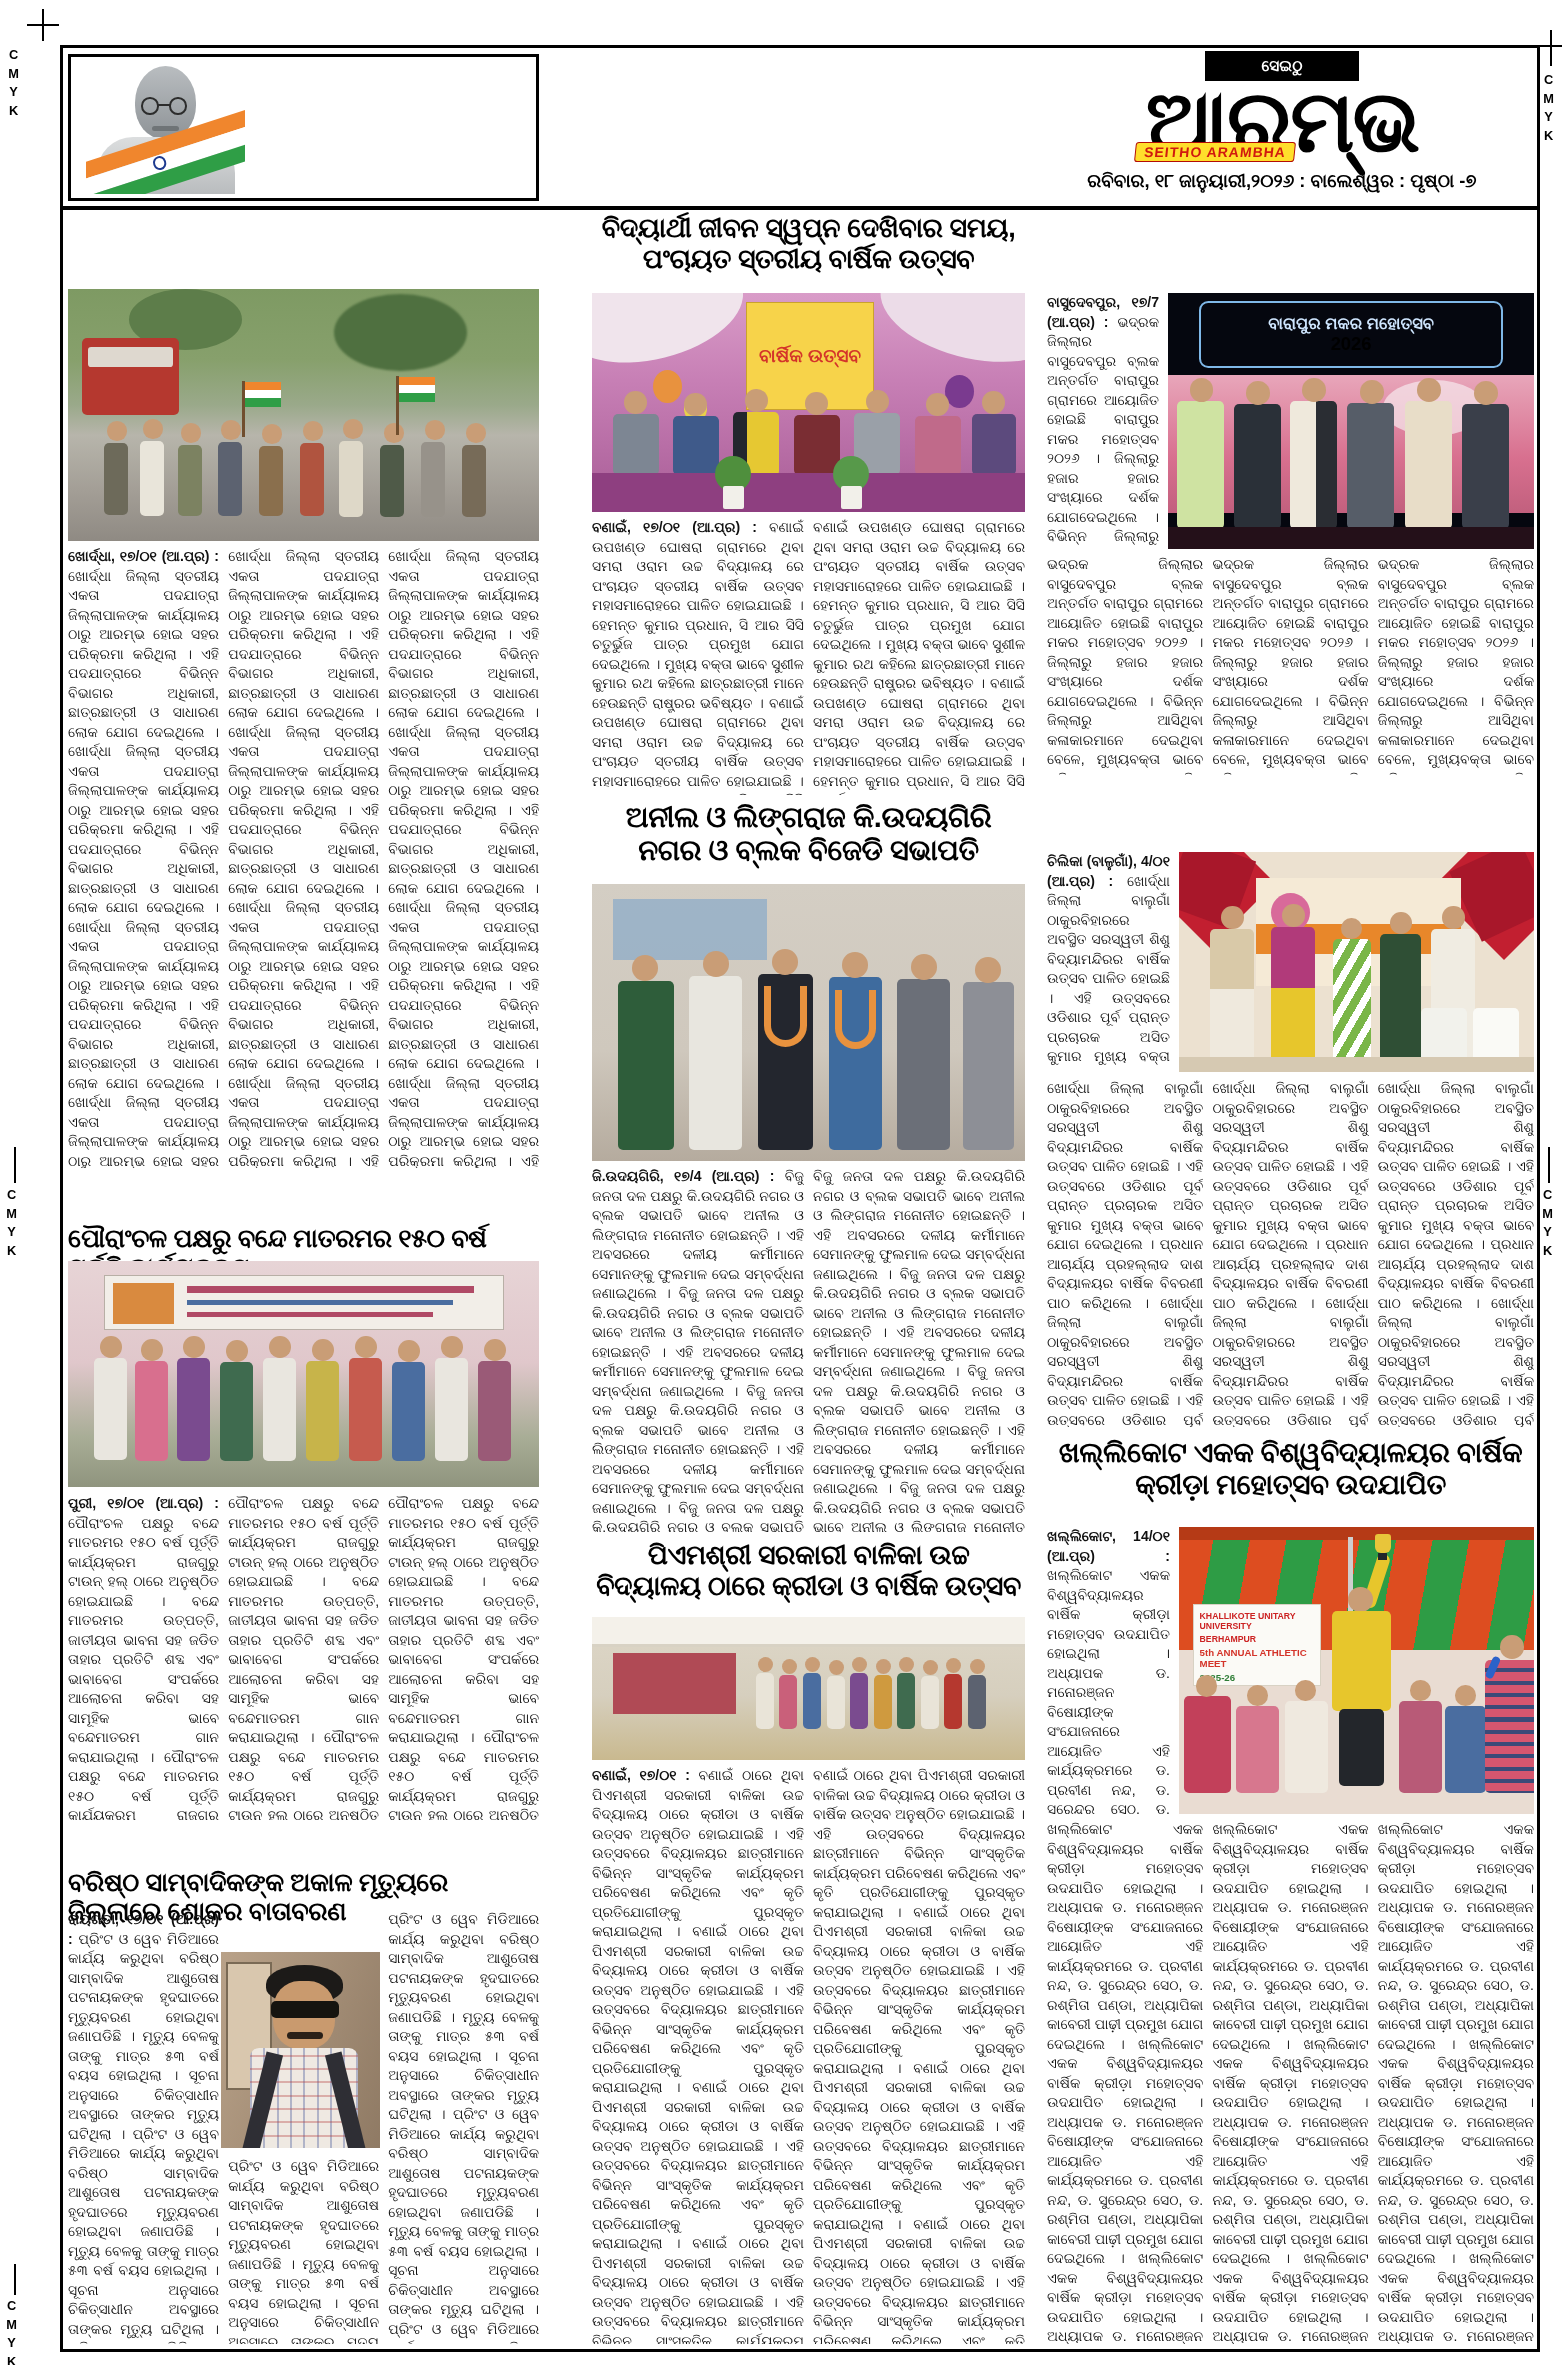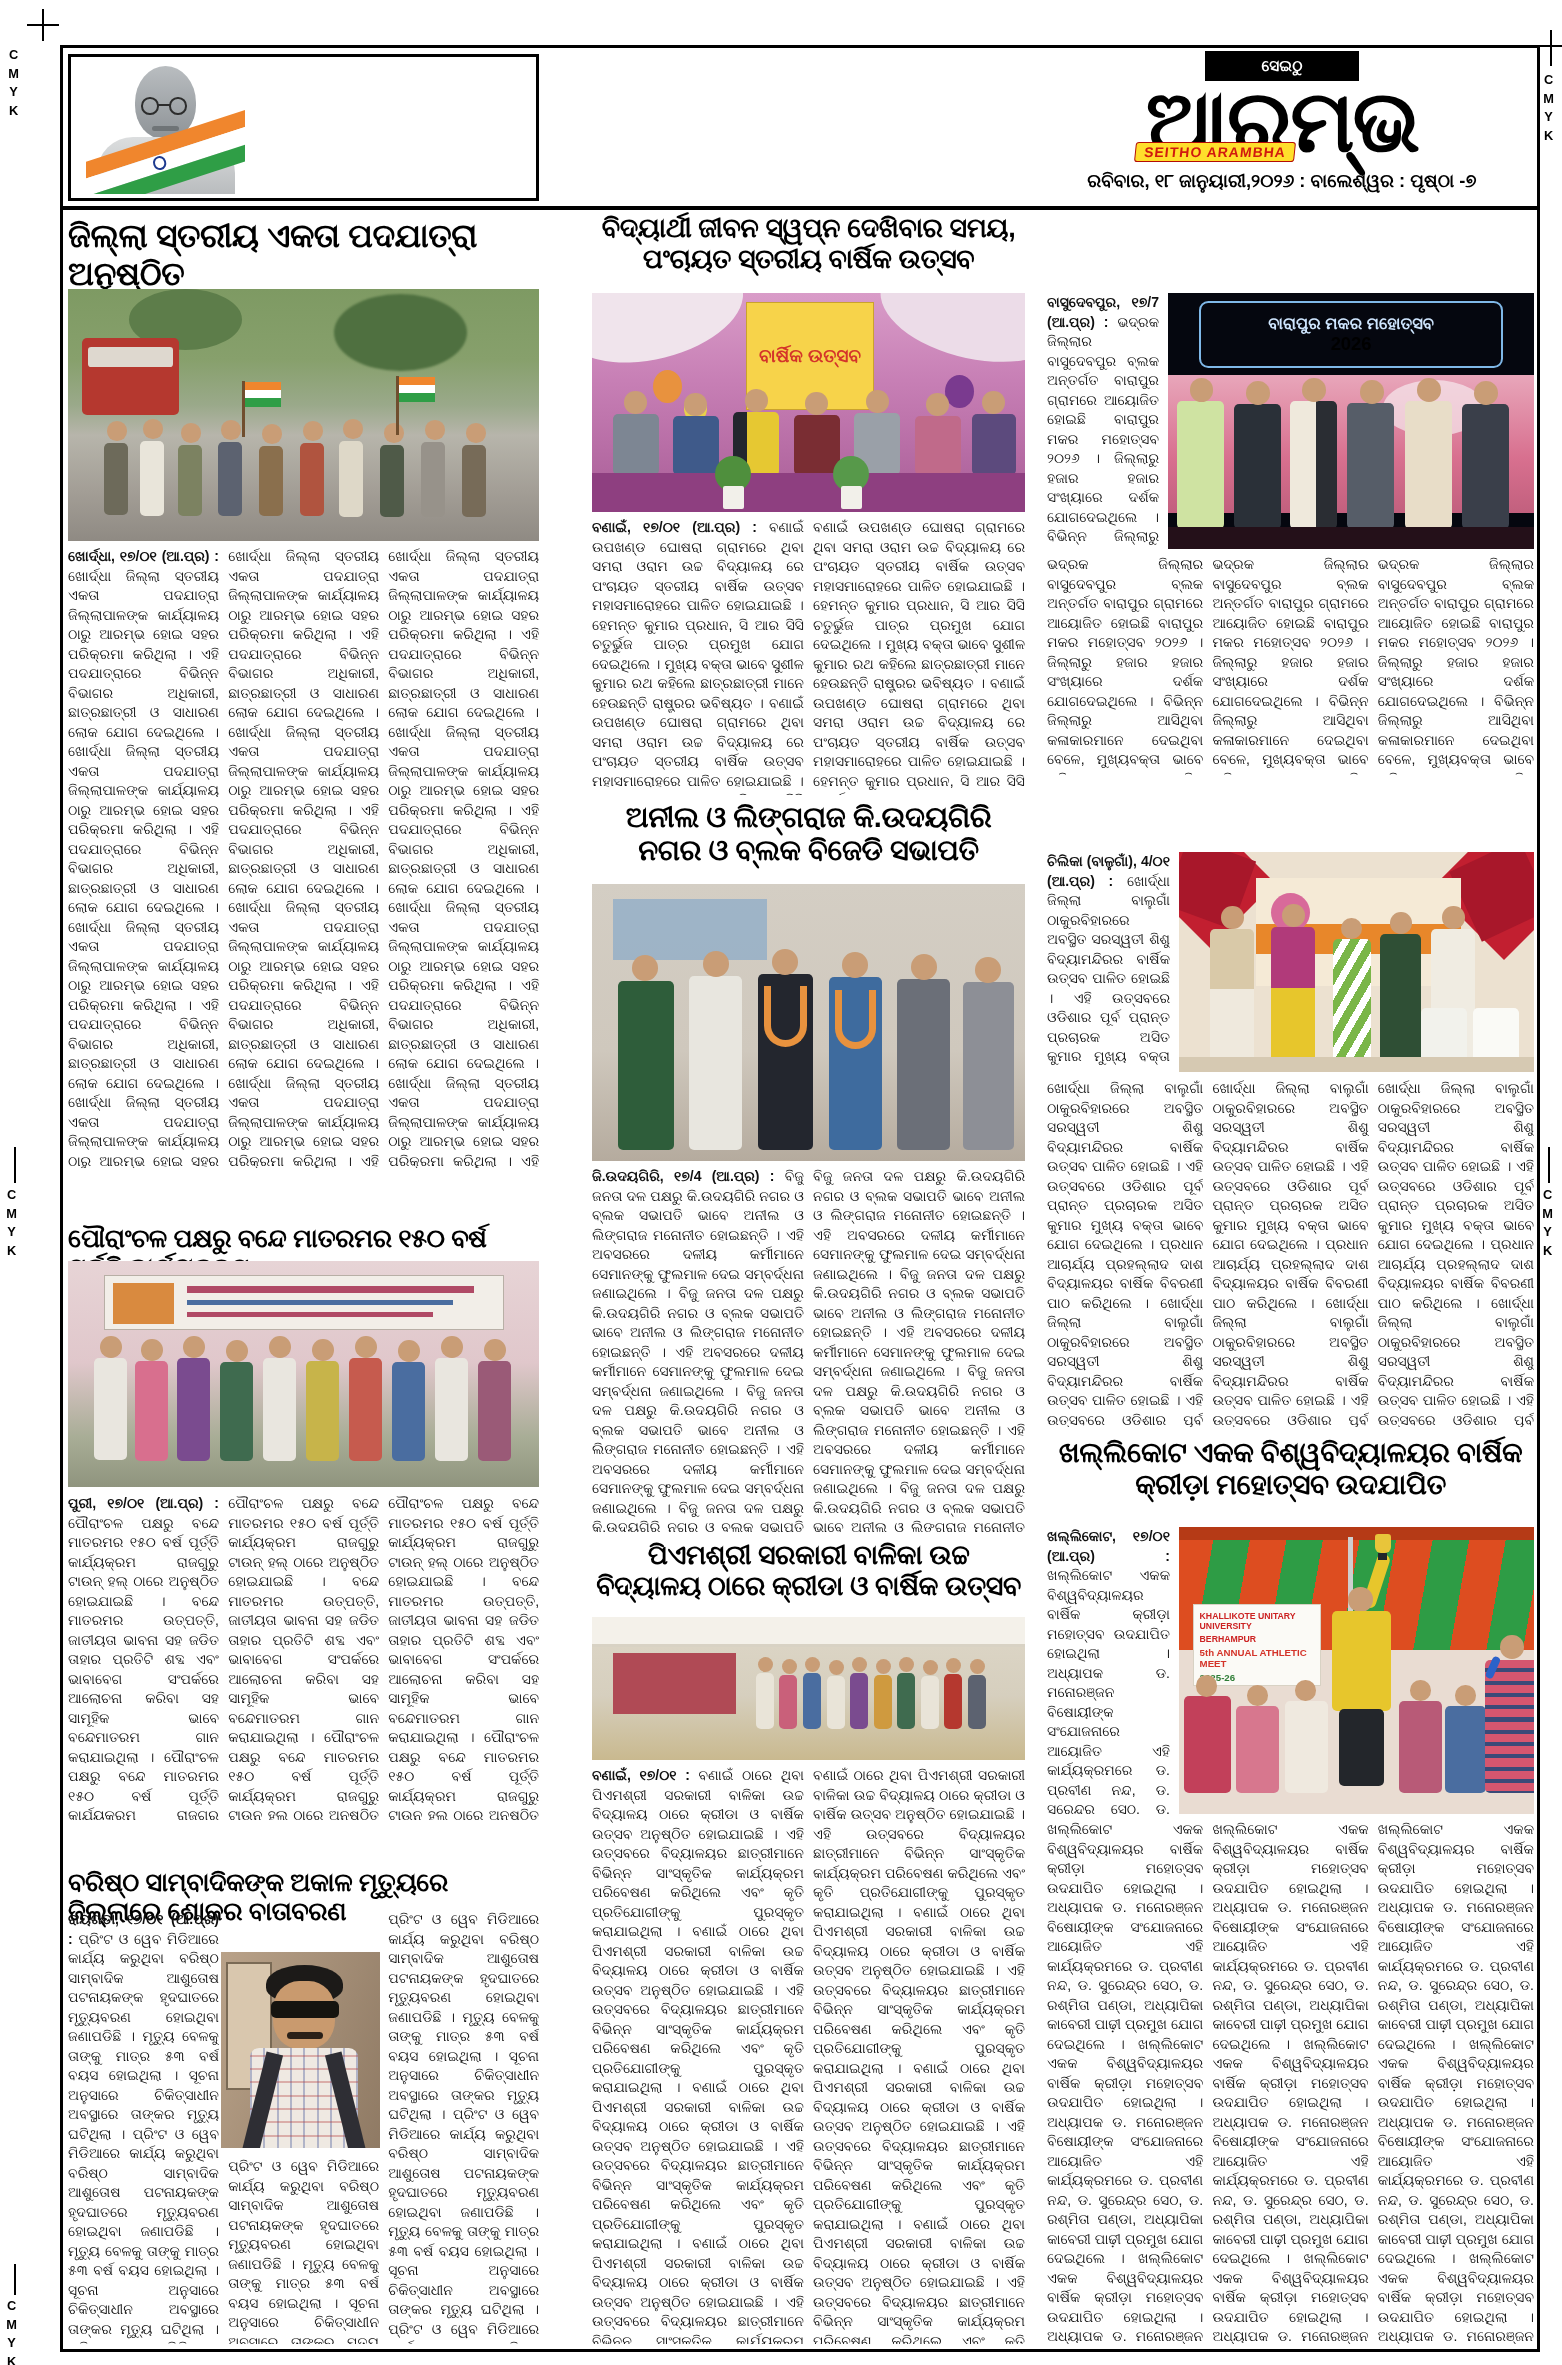--- a/index.html
+++ b/index.html
@@ -65,21 +65,20 @@
       <div style="width:154px;height:30px;background:#000;color:#fff;display:flex;align-items:center;justify-content:center;font-size:15.4px;font-weight:bold">ସେଇଠୁ</div>
       <div class="masthead-main">ଆରମ୍ଭ</div>
       <div style="align-self:center;margin-left:-133px;margin-top:-20.5px">
         <span class="badge">SEITHO ARAMBHA</span>
       </div>
       <div class="datebar" style="margin-top:8.2px">ରବିବାର, ୧୮ ଜାନୁୟାରୀ,୨୦୨୬ : ବାଲେଶ୍ୱର : ପୃଷ୍ଠା -୭</div>
     </div>
 
     <div class="abs" style="left:0;right:0;top:158px;height:4.1px;background:#000"></div>
 
-    <div class="hl" style="left:5.1px;top:169px;width:471px;font-size:33px">ଜିଲ୍ଲା ସ୍ତରୀୟ ଏକତା ପଦଯାତ୍ରା ଅନୁଷ୍ଠିତ</div>
 
     <div class="photo" style="left:5.1px;top:241px;width:471px;height:252px">
       <div class="abs" style="inset:0;background:linear-gradient(180deg,#7e9a63 0%,#87a06c 28%,#9aa98a 46%,#b7b5ab 58%,#a39e96 80%,#8f8a83 100%)"></div>
       <div class="abs" style="left:266px;top:5.1px;width:133px;height:77px;border-radius:50%;background:#4f7040;filter:blur(1px)"></div>
       <div class="abs" style="left:61px;top:0;width:113px;height:61px;border-radius:50%;background:#5d7d4a"></div>
       <div class="abs" style="left:14.3px;top:49px;width:97px;height:77px;background:#b5382f;border-radius:5.1px">
         <div class="abs" style="left:6.1px;top:9.2px;width:85px;height:19.5px;background:#ded8cf;border-radius:3.1px"></div>
       </div>
       <div class="fig" style="left:36px;top:154px;width:23.6px;height:72px;background:#6d6a5a"></div>
       <div class="fig" style="left:72px;top:152px;width:23.6px;height:75px;background:#e9e5da"></div>
@@ -362,21 +361,21 @@
     <div class="cols" style="left:984px;top:1031px;width:487px;height:348px">
       <div class="c"><span> ଖୋର୍ଦ୍ଧା ଜିଲ୍ଲା ବାଲୁଗାଁ ଠାକୁରବିହାରରେ ଅବସ୍ଥିତ ସରସ୍ୱତୀ ଶିଶୁ ବିଦ୍ୟାମନ୍ଦିରର ବାର୍ଷିକ ଉତ୍ସବ ପାଳିତ ହୋଇଛି । ଏହି ଉତ୍ସବରେ ଓଡିଶାର ପୂର୍ବ ପ୍ରାନ୍ତ ପ୍ରଚାରକ ଅସିତ କୁମାର ମୁଖ୍ୟ ବକ୍ତା ଭାବେ ଯୋଗ ଦେଇଥିଲେ । ପ୍ରଧାନ ଆଚାର୍ଯ୍ୟ ପ୍ରହଲ୍ଲାଦ ଦାଶ ବିଦ୍ୟାଳୟର ବାର୍ଷିକ ବିବରଣୀ ପାଠ କରିଥିଲେ । ଖୋର୍ଦ୍ଧା ଜିଲ୍ଲା ବାଲୁଗାଁ ଠାକୁରବିହାରରେ ଅବସ୍ଥିତ ସରସ୍ୱତୀ ଶିଶୁ ବିଦ୍ୟାମନ୍ଦିରର ବାର୍ଷିକ ଉତ୍ସବ ପାଳିତ ହୋଇଛି । ଏହି ଉତ୍ସବରେ ଓଡିଶାର ପୂର୍ବ ପ୍ରାନ୍ତ ପ୍ରଚାରକ ଅସିତ କୁମାର ମୁଖ୍ୟ ବକ୍ତା ଭାବେ ଯୋଗ ଦେଇଥିଲେ । ପ୍ରଧାନ ଆଚାର୍ଯ୍ୟ ପ୍ରହଲ୍ଲାଦ ଦାଶ ବିଦ୍ୟାଳୟର ବାର୍ଷିକ ବିବରଣୀ ପାଠ କରିଥିଲେ ।</span></div>
       <div class="c"><span> ଖୋର୍ଦ୍ଧା ଜିଲ୍ଲା ବାଲୁଗାଁ ଠାକୁରବିହାରରେ ଅବସ୍ଥିତ ସରସ୍ୱତୀ ଶିଶୁ ବିଦ୍ୟାମନ୍ଦିରର ବାର୍ଷିକ ଉତ୍ସବ ପାଳିତ ହୋଇଛି । ଏହି ଉତ୍ସବରେ ଓଡିଶାର ପୂର୍ବ ପ୍ରାନ୍ତ ପ୍ରଚାରକ ଅସିତ କୁମାର ମୁଖ୍ୟ ବକ୍ତା ଭାବେ ଯୋଗ ଦେଇଥିଲେ । ପ୍ରଧାନ ଆଚାର୍ଯ୍ୟ ପ୍ରହଲ୍ଲାଦ ଦାଶ ବିଦ୍ୟାଳୟର ବାର୍ଷିକ ବିବରଣୀ ପାଠ କରିଥିଲେ । ଖୋର୍ଦ୍ଧା ଜିଲ୍ଲା ବାଲୁଗାଁ ଠାକୁରବିହାରରେ ଅବସ୍ଥିତ ସରସ୍ୱତୀ ଶିଶୁ ବିଦ୍ୟାମନ୍ଦିରର ବାର୍ଷିକ ଉତ୍ସବ ପାଳିତ ହୋଇଛି । ଏହି ଉତ୍ସବରେ ଓଡିଶାର ପୂର୍ବ ପ୍ରାନ୍ତ ପ୍ରଚାରକ ଅସିତ କୁମାର ମୁଖ୍ୟ ବକ୍ତା ଭାବେ ଯୋଗ ଦେଇଥିଲେ । ପ୍ରଧାନ ଆଚାର୍ଯ୍ୟ ପ୍ରହଲ୍ଲାଦ ଦାଶ ବିଦ୍ୟାଳୟର ବାର୍ଷିକ ବିବରଣୀ ପାଠ କରିଥିଲେ ।</span></div>
       <div class="c"><span> ଖୋର୍ଦ୍ଧା ଜିଲ୍ଲା ବାଲୁଗାଁ ଠାକୁରବିହାରରେ ଅବସ୍ଥିତ ସରସ୍ୱତୀ ଶିଶୁ ବିଦ୍ୟାମନ୍ଦିରର ବାର୍ଷିକ ଉତ୍ସବ ପାଳିତ ହୋଇଛି । ଏହି ଉତ୍ସବରେ ଓଡିଶାର ପୂର୍ବ ପ୍ରାନ୍ତ ପ୍ରଚାରକ ଅସିତ କୁମାର ମୁଖ୍ୟ ବକ୍ତା ଭାବେ ଯୋଗ ଦେଇଥିଲେ । ପ୍ରଧାନ ଆଚାର୍ଯ୍ୟ ପ୍ରହଲ୍ଲାଦ ଦାଶ ବିଦ୍ୟାଳୟର ବାର୍ଷିକ ବିବରଣୀ ପାଠ କରିଥିଲେ । ଖୋର୍ଦ୍ଧା ଜିଲ୍ଲା ବାଲୁଗାଁ ଠାକୁରବିହାରରେ ଅବସ୍ଥିତ ସରସ୍ୱତୀ ଶିଶୁ ବିଦ୍ୟାମନ୍ଦିରର ବାର୍ଷିକ ଉତ୍ସବ ପାଳିତ ହୋଇଛି । ଏହି ଉତ୍ସବରେ ଓଡିଶାର ପୂର୍ବ ପ୍ରାନ୍ତ ପ୍ରଚାରକ ଅସିତ କୁମାର ମୁଖ୍ୟ ବକ୍ତା ଭାବେ ଯୋଗ ଦେଇଥିଲେ । ପ୍ରଧାନ ଆଚାର୍ଯ୍ୟ ପ୍ରହଲ୍ଲାଦ ଦାଶ ବିଦ୍ୟାଳୟର ବାର୍ଷିକ ବିବରଣୀ ପାଠ କରିଥିଲେ ।</span></div>
     </div>
 
     <div class="hl" style="left:984px;top:1389px;width:487px;font-size:28px;text-align:center">ଖଲ୍ଲିକୋଟ ଏକକ ବିଶ୍ୱବିଦ୍ୟାଳୟର ବାର୍ଷିକ କ୍ରୀଡ଼ା ମହୋତ୍ସବ ଉଦଯାପିତ</div>
 
     <div class="cols" style="left:984px;top:1479px;width:487px;height:287px">
       <div class="c" style="flex:0 0 123px">
-        <span class="dl">ଖଲ୍ଲିକୋଟ, ୧୭/୦୧ (ଆ.ପ୍ର) :</span>
+        <span class="dl">ଖଲ୍ଲିକୋଟ, 14/୦୧ (ଆ.ପ୍ର) :</span>
         <span>ଖଲ୍ଲିକୋଟ ଏକକ ବିଶ୍ୱବିଦ୍ୟାଳୟର ବାର୍ଷିକ କ୍ରୀଡ଼ା ମହୋତ୍ସବ ଉଦଯାପିତ ହୋଇଥିଲା । ଅଧ୍ୟାପକ ଡ. ମନୋରଞ୍ଜନ ବିଷୋୟୀଙ୍କ ସଂଯୋଜନାରେ ଆୟୋଜିତ ଏହି କାର୍ଯ୍ୟକ୍ରମରେ ଡ. ପ୍ରବୀଣ ନନ୍ଦ, ଡ. ସୁରେନ୍ଦ୍ର ସେଠ, ଡ. ରଶ୍ମିତା ପଣ୍ଡା, ଅଧ୍ୟାପିକା କାବେରୀ ପାଢ଼ୀ ପ୍ରମୁଖ ଯୋଗ ଦେଇଥିଲେ ।</span>
       <span></span></div>
       <div class="photo-in">
         <div class="abs" style="inset:0;background:#e9dcd2"></div>
         <div class="abs" style="left:0;top:0;width:100%;height:123px;background:repeating-linear-gradient(100deg,#dd4d20 0 36px,#2e9c45 36px 72px)"></div>
         <div class="abs" style="left:0;top:0;width:100%;height:13.3px;background:#b53a16"></div>
         <div class="abs" style="left:169px;top:10.2px;width:5.1px;height:143px;background:#cfcfcf"></div>
         <div class="abs" style="left:14.3px;top:77px;width:128px;height:82px;background:#fbfaf6;border:1px solid #d8d2c4;padding:6.1px 5.1px;display:flex;flex-direction:column;gap:3.1px">
           <div style="font-size:8.7px;font-weight:bold;color:#c22">KHALLIKOTE UNITARY UNIVERSITY</div>
           <div style="font-size:8.7px;font-weight:bold;color:#c22">BERHAMPUR</div>

